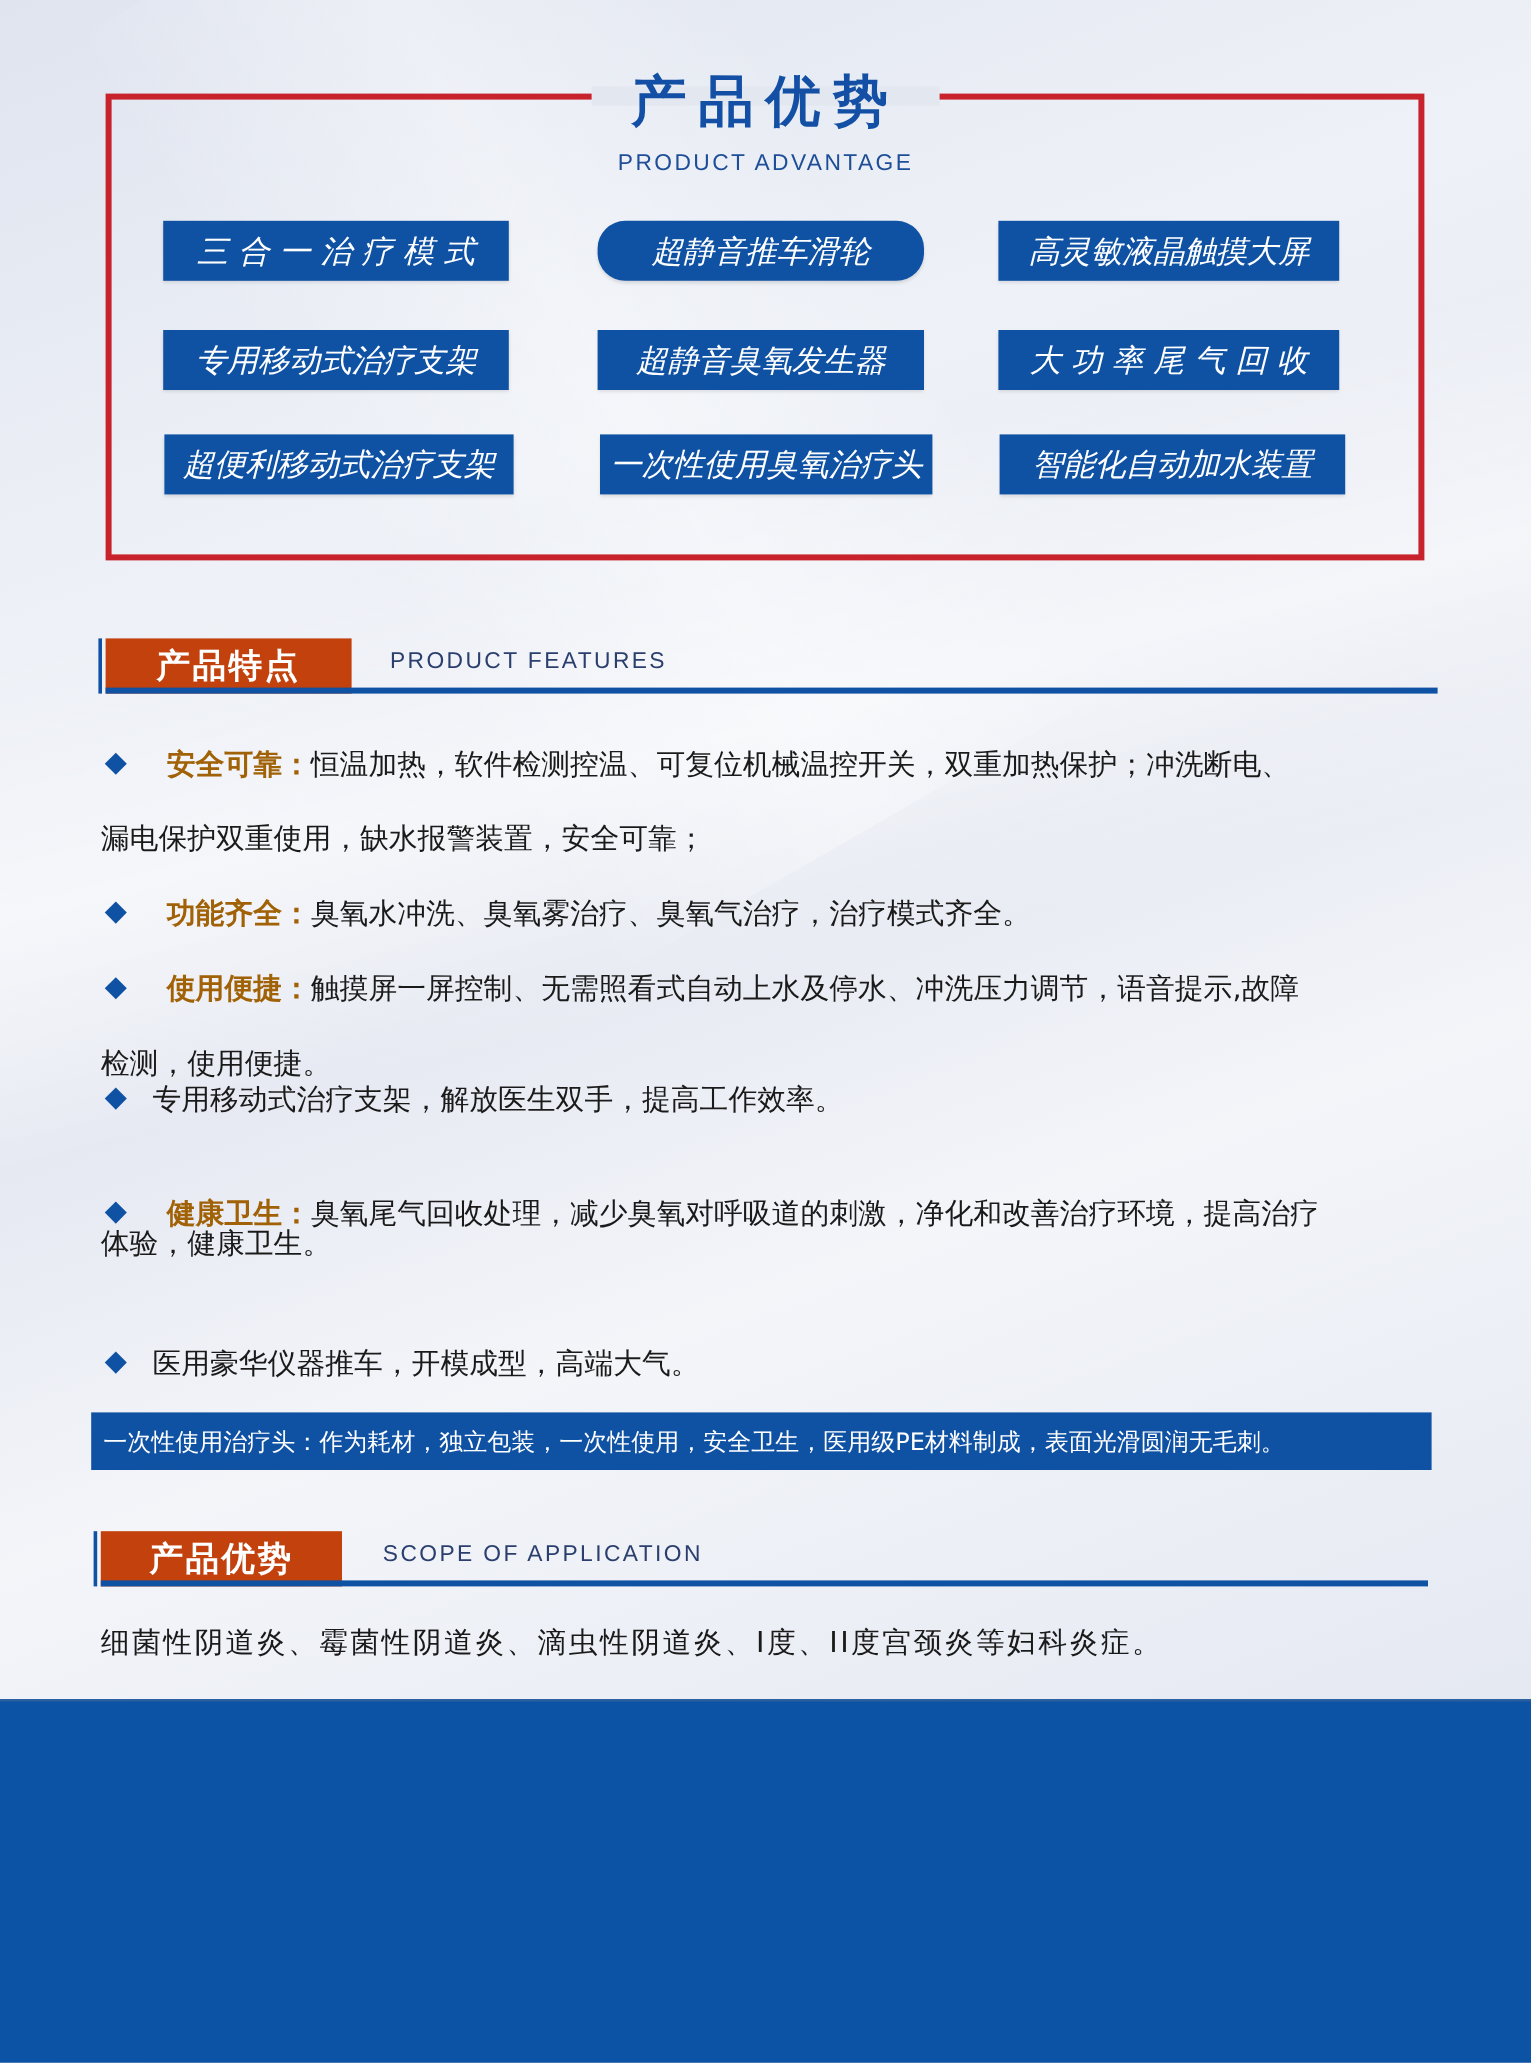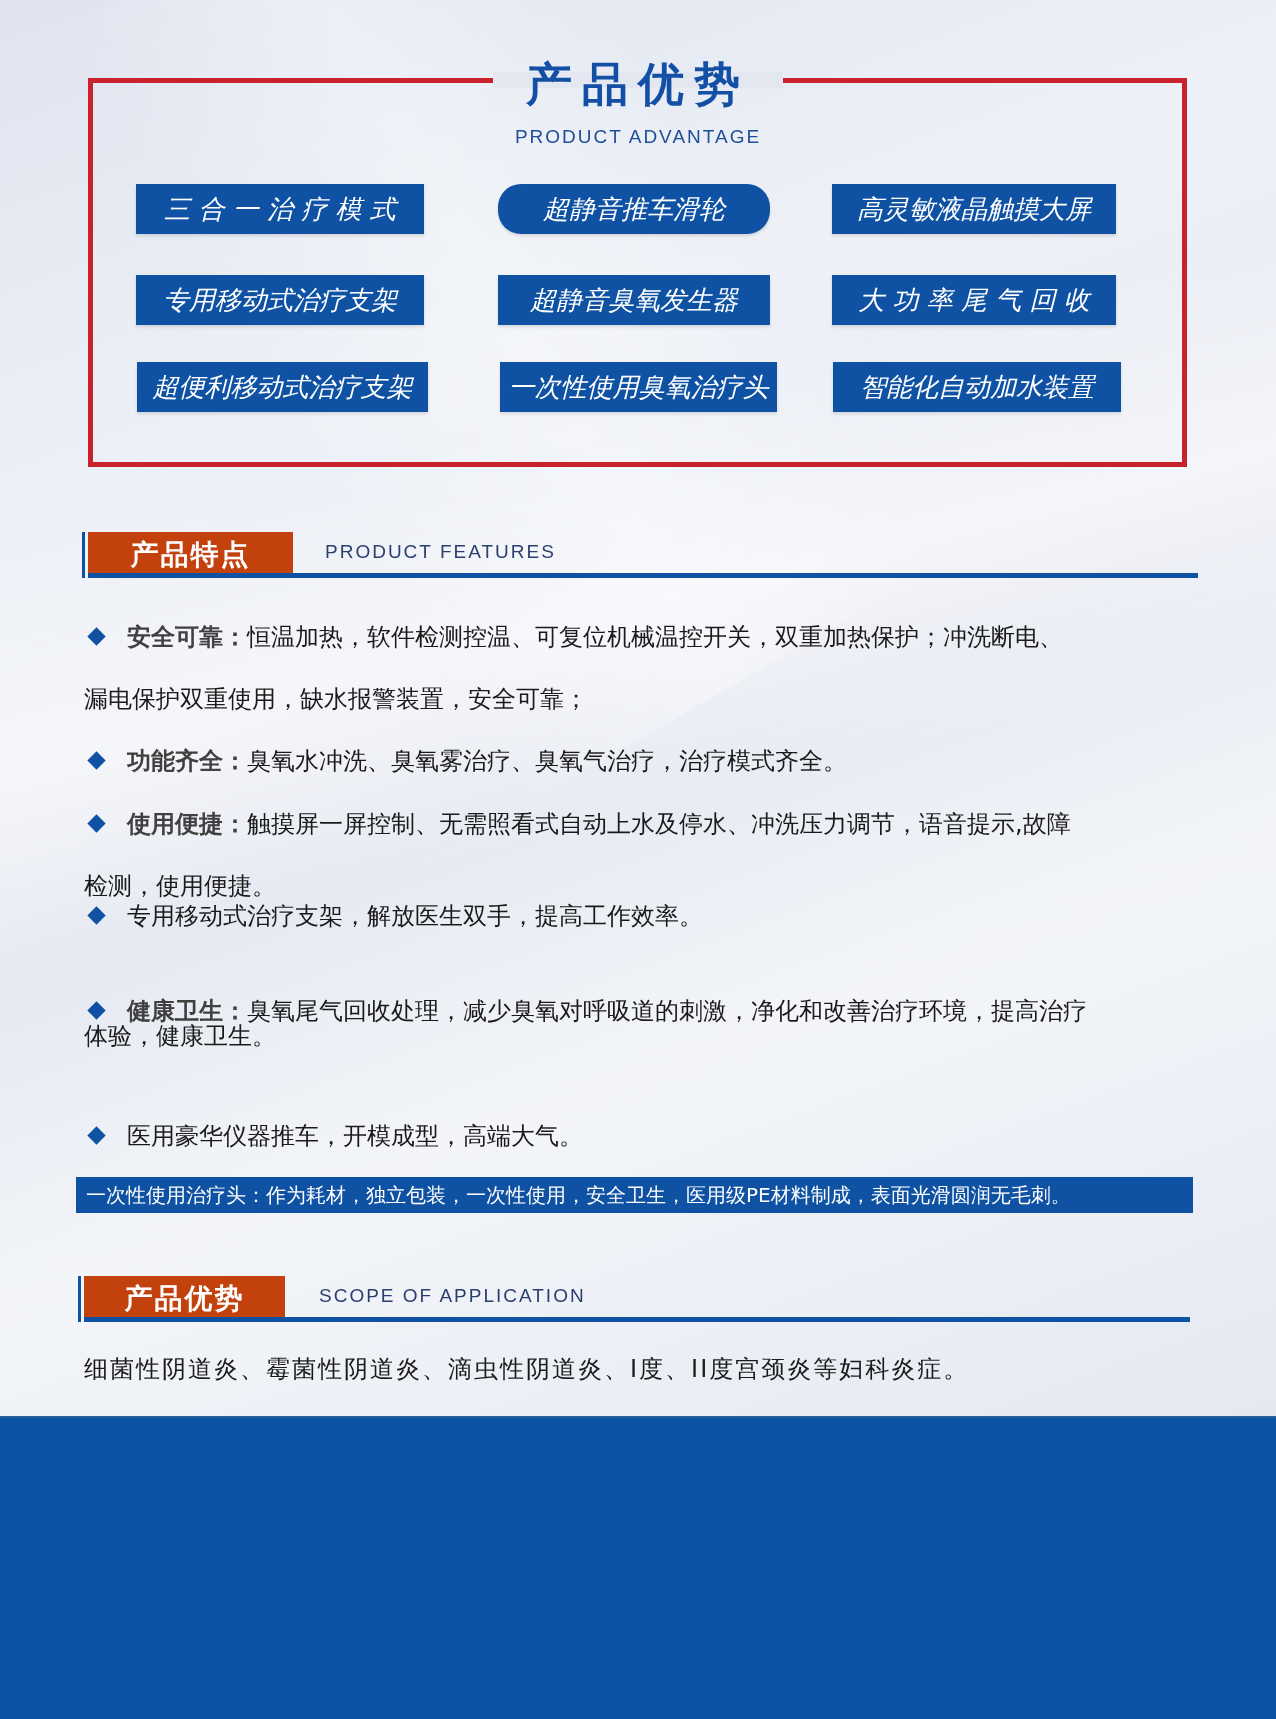--- a/index.html
+++ b/index.html
@@ -68,23 +68,23 @@
     }
     
     .feat-line {
       position: absolute; left: 84px; font-size: 24px; color: #1a1a1a;
       white-space: nowrap; font-family: "DejaVu Sans", sans-serif;
     }
     .diamond {
       display: inline-block; width: 13px; height: 13px; background: #0f52a4;
       transform: rotate(45deg); margin: 0 24px 3px 6px; vertical-align: middle;
     }
-    .feat-key { color: #404040; font-weight: bold; }
+    .feat-key { color: #a16207; font-weight: bold; margin-left: 12px; }
     .note-bar {
-      position: absolute; left: 76px; top: 1177px; width: 1117px; height: 36px;
+      position: absolute; left: 76px; top: 1177px; width: 1117px; height: 48px;
       background: #0f52a4; color: #fff; font-size: 20px; display: flex; align-items: center;
       padding-left: 10px; box-sizing: border-box; white-space: nowrap;
     }
     .scope-text {
       position: absolute; left: 84px; top: 1353px; font-size: 24px; color: #1a1a1a;
       letter-spacing: 2px; white-space: nowrap;
     }
     .footer-band {
       position: absolute; left: 0; top: 1416px; width: 1276px; height: 303px;
       background: #0c52a5; border-top: 2px solid #2a5f9e;

